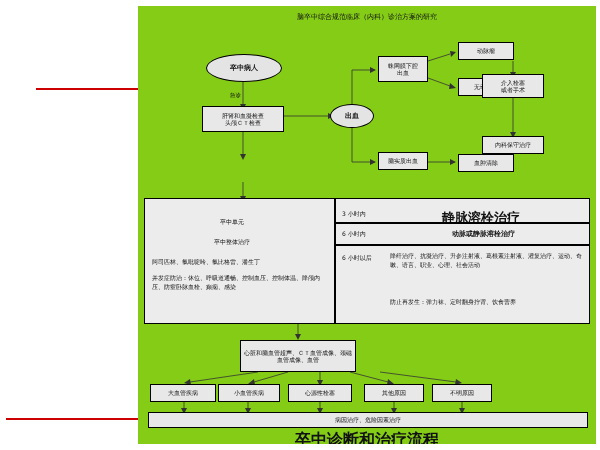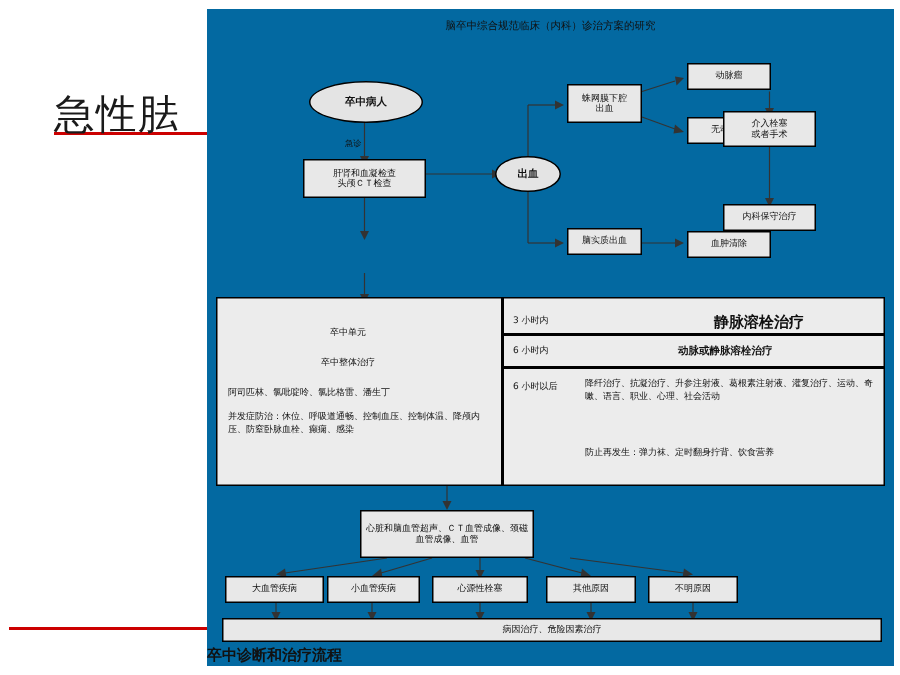--- a/index.html
+++ b/index.html
@@ -48,39 +48,40 @@
     white-space: nowrap;
     z-index: 5;
   }
   
   .diagram {
     position: absolute;
     left: 138px;
     top: 6px;
     width: 458px;
     height: 438px;
-    background: #0369a1;
+    background: #84cc16;
     font-family: "DejaVu Sans", sans-serif;
     font-size: 6px;
     color: #111;
     overflow: hidden;
   }
   .dg-title {
     position: absolute;
     left: 0; top: 6px;
     width: 458px;
     text-align: center;
     font-size: 7px;
     color: #111;
   }
   .dg-footer {
     position: absolute;
     left: 0; top: 424px;
     width: 458px;
-    font-size: 10px;
+    text-align: center;
+    font-size: 16px;
     font-weight: bold;
     color: #111;
   }
   .box {
     position: absolute;
     border: 1px solid #000;
     background: #e8e8e8;
     box-sizing: border-box;
     display: flex;
     align-items: center;
@@ -135,21 +136,20 @@
   }
 </style>
 </head>
 <body>
 
 <div class="slide">
 
   <div class="rule-top"></div>
   <div class="rule-bottom"></div>
 
-  <div class="slide-title">急性胠</div>
 
   <div class="diagram">
 
     <div class="dg-title">脑卒中综合规范临床（内科）诊治方案的研究</div>
 
     <svg class="lines">
       <g stroke="#333" stroke-width="0.8" fill="none">
 
         <line x1="105" y1="76" x2="105" y2="100"></line>
         <polygon points="105,104 102,98 108,98" fill="#333" stroke="none"></polygon>
@@ -260,21 +260,21 @@
 
     <div class="panel" style="left:6px; top:192px; width:446px; height:126px;"></div>
     <div class="panel" style="left:196px; top:192px; width:1px; height:126px; background:#000;"></div>
 
     <div class="txt" style="left:82px; top:212px;">卒中单元</div>
     <div class="txt" style="left:76px; top:232px;">卒中整体治疗</div>
     <div class="txt" style="left:14px; top:252px; width:172px;">阿司匹林、氯吡啶呤、氯比格雷、潘生丁</div>
     <div class="txt" style="left:14px; top:268px; width:176px;">并发症防治：休位、呼吸道通畅、控制血压、控制体温、降颅内压、防窒卧脉血栓、癫痫、感染</div>
 
     <div class="txt" style="left:204px; top:204px;">3 小时内</div>
-    <div class="txt bold" style="left:304px; top:203px; font-size:10px;margin-left:34px;">静脉溶栓治疗</div>
+    <div class="txt bold" style="left:304px; top:203px; font-size:13px;">静脉溶栓治疗</div>
     <div class="panel" style="left:197px; top:216px; width:255px; height:1px; background:#000;"></div>
 
     <div class="txt" style="left:204px; top:224px;">6 小时内</div>
     <div class="txt bold" style="left:286px; top:223px; font-size:7px;padding-left:28px;">动脉或静脉溶栓治疗</div>
     <div class="panel" style="left:197px; top:238px; width:255px; height:1px; background:#000;"></div>
 
     <div class="txt" style="left:204px; top:248px;">6 小时以后</div>
     <div class="txt" style="left:252px; top:246px; width:196px;">降纤治疗、抗凝治疗、升参注射液、葛根素注射液、灌复治疗、运动、奇嗽、语言、职业、心理、社会活动</div>
     <div class="txt" style="left:252px; top:292px; width:196px;">防止再发生：弹力袜、定时翻身拧背、饮食营养</div>
 

